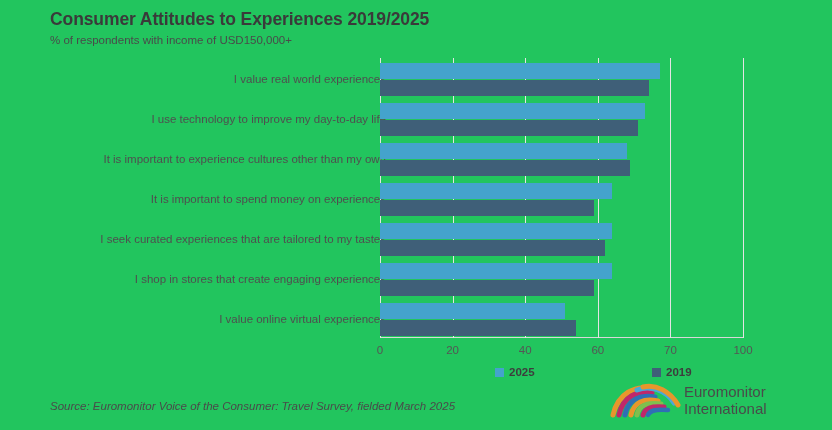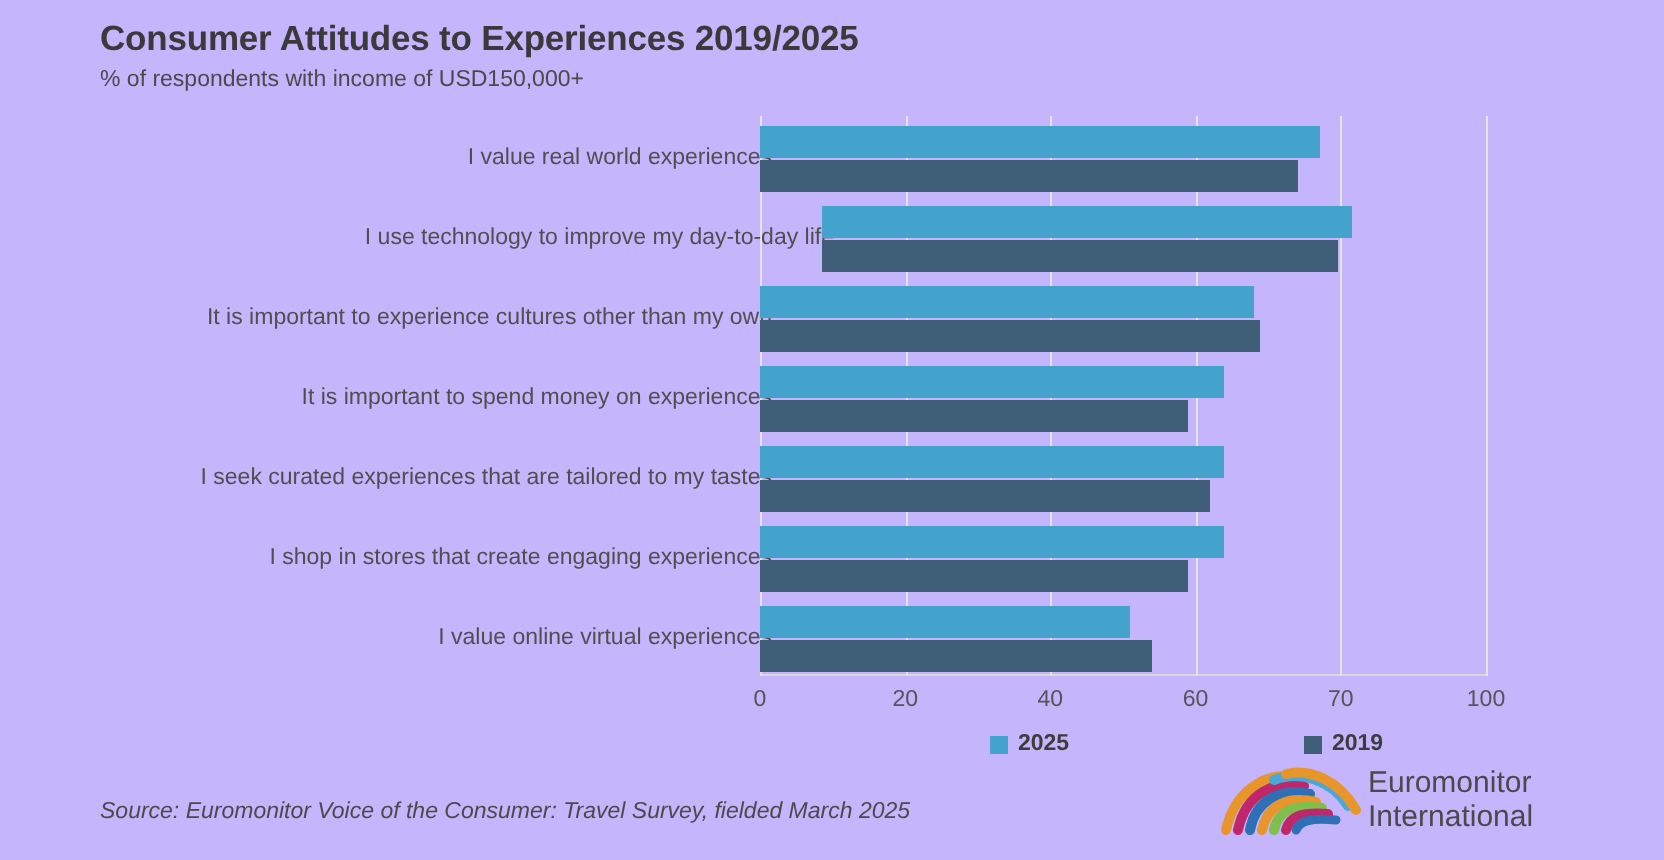--- a/index.html
+++ b/index.html
@@ -6,21 +6,21 @@
   html, body {
     margin: 0; padding: 0;
     width: 832px; height: 430px;
     background: #ffffff;
     font-family: "Liberation Sans", sans-serif;
     overflow: hidden;
   }
   #root {
     position: relative;
     width: 832px; height: 430px;
-    background: #c4b5fd;
+    background: #22c55e;
   }
 
   
   .title {
     position: absolute;
     left: 50px; top: 9px;
     font-size: 17.5px;
     font-weight: bold;
     color: #3a3a3a;
     letter-spacing: -0.1px;
@@ -155,21 +155,21 @@
       <div class="gridline" style="left: 72.6px;"></div>
       <div class="gridline" style="left: 145.2px;"></div>
       <div class="gridline" style="left: 217.8px;"></div>
       <div class="gridline" style="left: 290.4px;"></div>
       <div class="gridline" style="left: 363px;"></div>
       <div class="row" style="top: 5px; width: 363px;">
         <div class="cat-label">I value real world experiences</div>
         <div class="bar b2025" title="2025: 77" style="width: 279.51px; background: rgb(68, 163, 204);"></div>
         <div class="bar b2019" title="2019: 74" style="width: 268.62px; background: rgb(63, 95, 120);"></div>
       </div>
-      <div class="row" style="top: 45px; width: 363px; margin-left: 31px;">
+      <div class="row" style="top: 45px; width: 363px;">
         <div class="cat-label">I use technology to improve my day-to-day life</div>
         <div class="bar b2025" title="2025: 73" style="width: 264.99px; background: rgb(68, 163, 204);"></div>
         <div class="bar b2019" title="2019: 71" style="width: 257.73px; background: rgb(63, 95, 120);"></div>
       </div>
       <div class="row" style="top: 85px; width: 363px;">
         <div class="cat-label">It is important to experience cultures other than my own</div>
         <div class="bar b2025" title="2025: 68" style="width: 246.84px; background: rgb(68, 163, 204);"></div>
         <div class="bar b2019" title="2019: 69" style="width: 250.47px; background: rgb(63, 95, 120);"></div>
       </div>
       <div class="row" style="top: 125px; width: 363px;">

